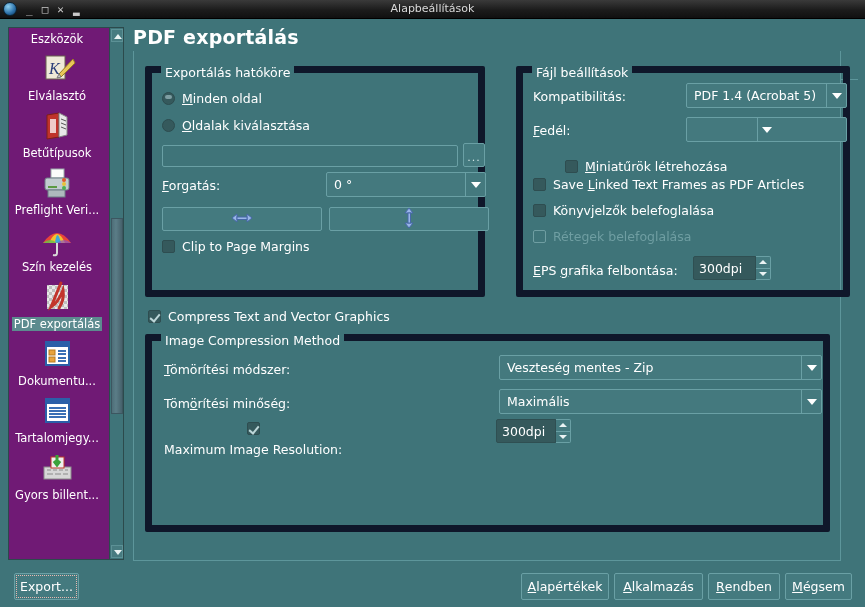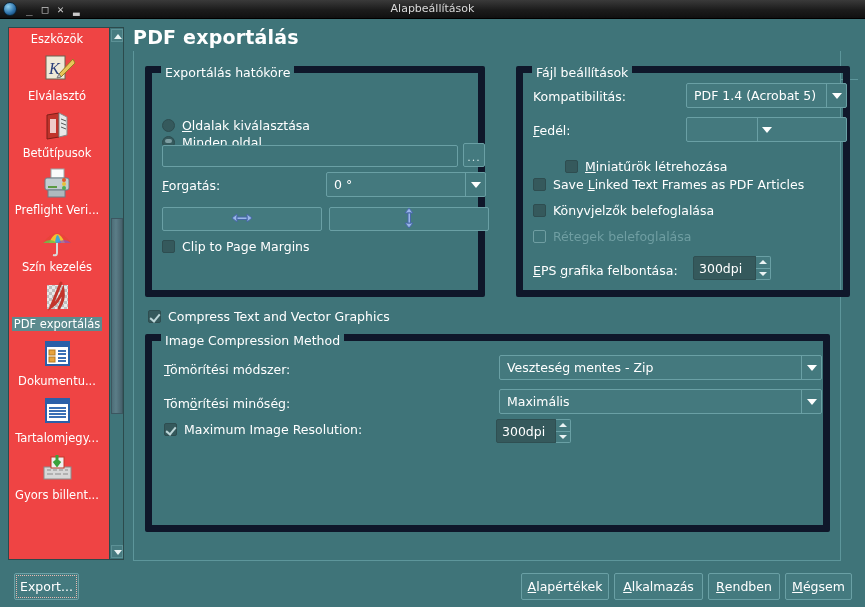--- a/index.html
+++ b/index.html
@@ -28,21 +28,21 @@
     position:absolute;left:0;right:0;top:0;height:18px;line-height:18px;
     text-align:center;color:#d9d9d9;font-size:11px;pointer-events:none;
   }
 
   
   .content{position:absolute;left:0;top:19px;width:865px;height:588px;background:#3f7479;}
 
   
   .sidebar{
     position:absolute;left:8px;top:8px;width:116px;height:533px;
-    background:#ef4444;border:1px solid #2c4a4c;box-sizing:border-box;
+    background:#701a75;border:1px solid #2c4a4c;box-sizing:border-box;
     overflow:hidden;
   }
   .side-list{position:absolute;left:0;top:0;width:96px;}
   .side-item{
     width:96px;display:flex;flex-direction:column;align-items:center;
     padding:2px 0 4px 0;box-sizing:border-box;
   }
   .side-item .ic{width:40px;height:36px;display:block;}
   .side-label{
     font-size:11.5px;color:#ffffff;margin-top:1px;white-space:nowrap;
@@ -337,21 +337,21 @@
           <span>Pre-Press</span>
         </div>
         <div class="tabline"></div>
       </div>
 
       <div class="panel">
 
         <div class="group" style="left:11px;top:15px;width:340px;height:231px;">
           <span class="gtitle">Exportálás hatóköre</span>
 
-          <div class="row" style="left:10px;top:18px;margin-top:44px;">
+          <div class="row" style="left:10px;top:18px;">
             <span class="radio on"></span>
             <span class="lbl"><u>M</u>inden oldal</span>
           </div>
 
           <div class="row" style="left:10px;top:45px;">
             <span class="radio"></span>
             <span class="lbl"><u>O</u>ldalak kiválasztása</span>
           </div>
 
           <div class="tfield" style="position:absolute;left:10px;top:72px;width:296px;height:22px;" title=""></div>
@@ -460,21 +460,21 @@
           </div>
 
           <span class="lbl" style="position:absolute;left:12px;top:55px;">Töm<u>ö</u>rítési minőség:</span>
           <div class="combo" style="left:347px;top:48px;width:323px;height:25px;">
             <span class="cv">Maximális</span>
             <span class="carr">
                 <i></i>
               </span>
           </div>
 
-          <div class="row" style="left:12px;top:81px;">
+          <div class="row" style="left:12px;top:81px;flex-direction:column;">
             <span class="chk on"></span>
             <span class="lbl">Maximum Image Resolution:</span>
           </div>
           <div class="spin" style="left:344px;top:78px;width:75px;height:24px;">
             <span class="sv" style="width:60px;">300dpi</span>
             <span class="sbtns">
               <span>
                   <i class="u"></i>
                 </span>
               <span>

